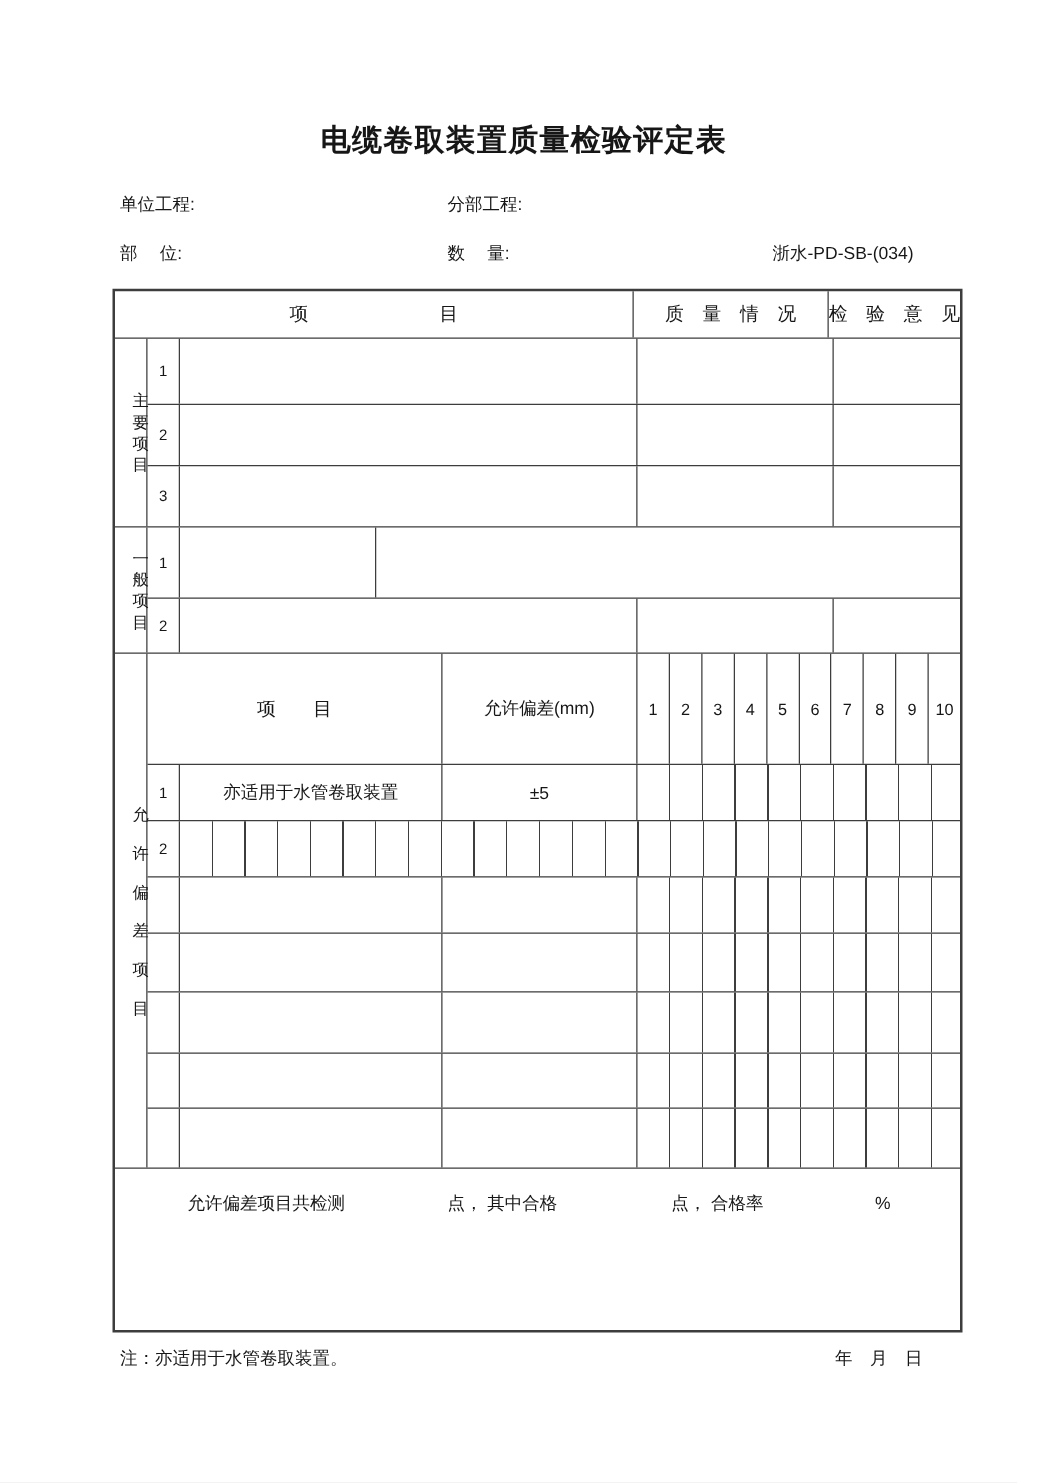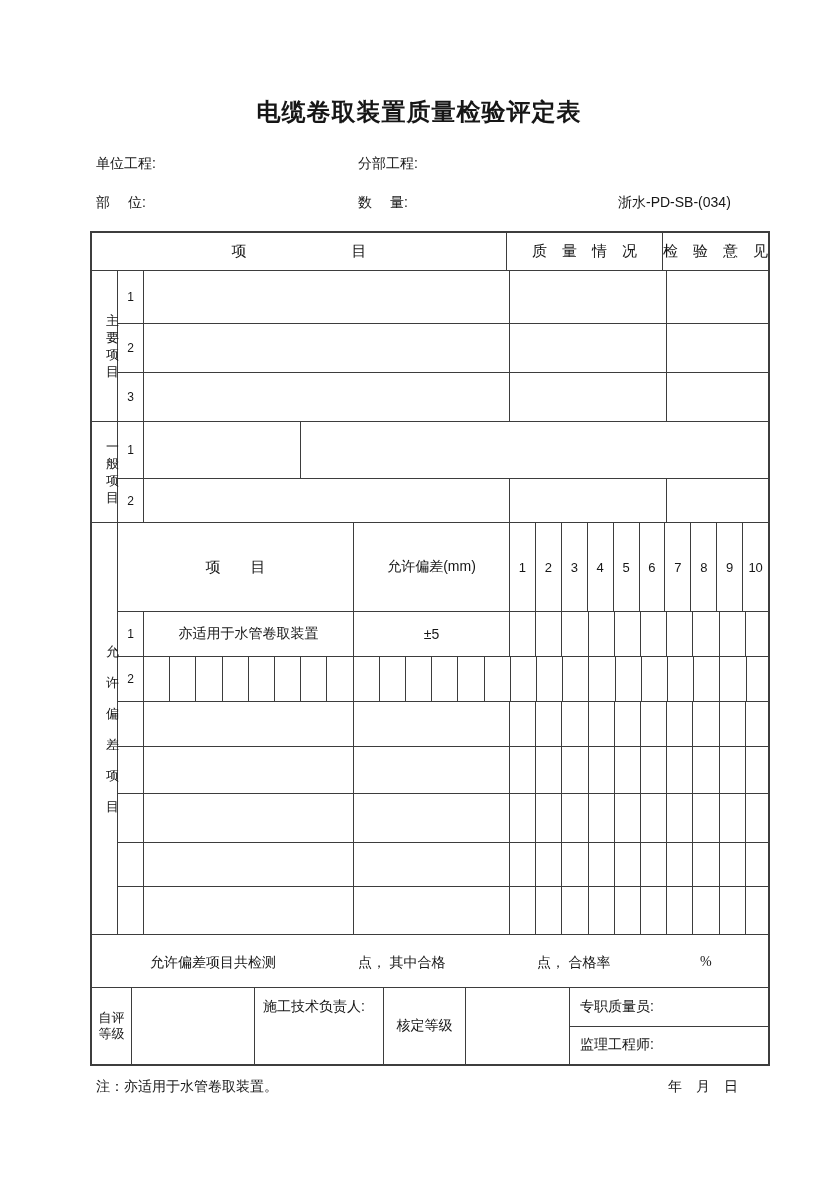--- a/index.html
+++ b/index.html
@@ -60,21 +60,21 @@
   .dh-meas-nums { flex:1; display:flex; }
   .mn { flex:1; border-right:1px solid #3d3d3d; display:flex; align-items:center; justify-content:center; font-size:13px; }
   .mn:last-child { border-right:none; }
   .dev-row { display:flex; border-bottom:1px solid #3d3d3d; }
   .dev-row:last-child { border-bottom:none; }
   .d-item { width:210px; border-right:1px solid #3d3d3d; display:flex; align-items:center; justify-content:center; }
   .d-allow { width:156px; border-right:1px solid #3d3d3d; display:flex; align-items:center; justify-content:center; }
   .d-grid { flex:1; background:repeating-linear-gradient(to right, transparent 0, transparent 25.2px, #3d3d3d 25.2px, #3d3d3d 26.2px); }
 
   .summary { height:54px; position:relative; border-bottom:1px solid #3d3d3d; }
-  .summary span { position:absolute; top:19px; font-size:14px; white-space:pre;font-family:Liberation Serif, serif; }
+  .summary span { position:absolute; top:19px; font-size:14px; white-space:pre; }
   .sm1 { left:58px; } .sm2 { left:266px; } .sm3 { left:445px; } .sm4 { left:608px; }
 
   .bottom { flex:1; display:flex; }
   .b-self { width:40px; border-right:1px solid #3d3d3d; display:flex; align-items:center; justify-content:center; }
   .b-self .two { width:30px; word-break:break-all; line-height:16px; font-size:13px; text-align:center; }
   .b-blank1 { width:123px; border-right:1px solid #3d3d3d; }
   .b-tech { width:129px; border-right:1px solid #3d3d3d; padding:10px 0 0 8px; font-size:14px; }
   .b-rate { width:82px; border-right:1px solid #3d3d3d; display:flex; align-items:center; justify-content:center; font-size:14px; }
   .b-blank2 { width:104px; border-right:1px solid #3d3d3d; }
   .b-sign { flex:1; display:flex; flex-direction:column; }
@@ -217,32 +217,19 @@
       </div>
     </div>
 
     <div class="band summary" style="border-top:1px solid #3d3d3d;">
       <span class="sm1">允许偏差项目共检测</span>
       <span class="sm2">点， 其中合格</span>
       <span class="sm3">点， 合格率</span>
       <span class="sm4">%</span>
     </div>
 
-    <div class="band bottom">
-      <div class="b-self">
-        <div class="two">自评等级</div>
-      </div>
-      <div class="b-blank1"></div>
-      <div class="b-tech">施工技术负责人:</div>
-      <div class="b-rate">核定等级</div>
-      <div class="b-blank2"></div>
-      <div class="b-sign">
-        <div class="s-top">专职质量员:</div>
-        <div>监理工程师:</div>
-      </div>
-    </div>
 
   </div>
 
   <div class="note">注：亦适用于水管卷取装置。</div>
   <div class="date">年　月　日</div>
 
 </div>
 
 </body></html>

